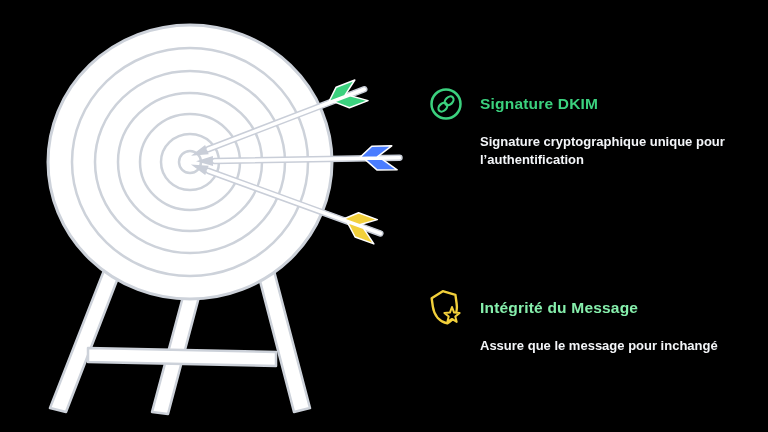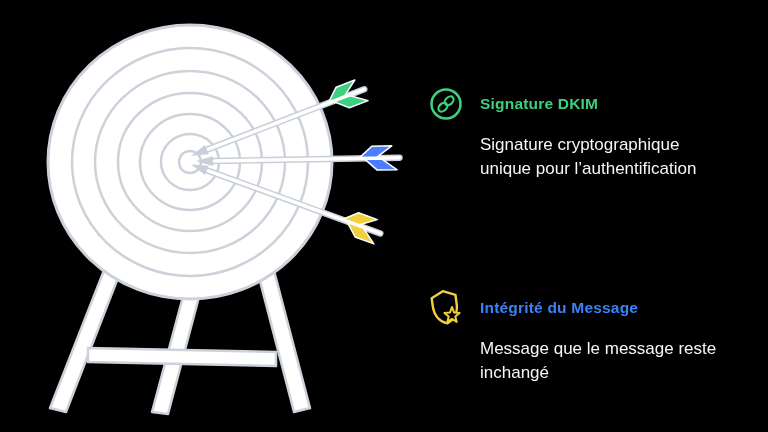--- a/index.html
+++ b/index.html
@@ -5,21 +5,21 @@
   * { margin:0; padding:0; box-sizing:border-box; }
   html,body { width:768px; height:432px; }
   body { background:#000; font-family:"Liberation Sans", sans-serif; overflow:hidden; }
   .stage { position:relative; width:768px; height:432px; background:#000; }
   .illustration { position:absolute; left:0; top:0; }
   .feature { position:absolute; left:428px; width:305px; }
   .feature-head { display:flex; align-items:center; gap:16px; }
   .icon { width:36px; height:40px; display:flex; align-items:center; justify-content:center; flex:0 0 36px; }
   .icon svg { display:block; }
   .feature-title { font-size:15.5px; font-weight:bold; letter-spacing:0.2px; }
-  .feature-desc { margin:9px 0 0 52px; width:252px; font-size:17px; line-height:1.42; color:#F4F6F9; }
+  .feature-desc { margin:9px 0 0 52px; width:252px; font-size:13px; line-height:1.42; color:#F4F6F9;font-weight:bold; }
 </style>
 </head>
 <body>
 
 <div class="stage" style="background: rgb(0, 0, 0);">
 
   <svg class="illustration" width="420" height="432" viewBox="0 0 420 432">
 
     <g stroke="#CDD2DA" stroke-width="2.5" fill="#FFFFFF" stroke-linejoin="round">
       <polygon points="112,250 128,252 66,412 50,408"></polygon>
@@ -78,18 +78,18 @@
   <section class="feature" style="top:288px">
     <div class="feature-head">
       <span class="icon" style="color: rgb(242, 208, 59);">
         <svg width="36" height="40" viewBox="0 0 36 40" fill="none" stroke="currentColor" stroke-linecap="round" stroke-linejoin="round">
           <g transform="rotate(-8 17 19)">
             <path d="M17,3 L29,8.5 V17 C29,26.5 24,33 17,35.5 C10,33 5,26.5 5,17 V8.5 Z" stroke-width="2.4"></path>
           </g>
           <polygon points="24,19 26.1,24.6 31.6,24.9 27.3,28.5 28.7,33.9 24,30.9 19.3,33.9 20.7,28.5 16.4,24.9 21.9,24.6" fill="#000000" stroke-width="2"></polygon>
         </svg>
       </span>
-      <h3 class="feature-title" style="color: #3b82f6;">Intégrité du Message</h3>
+      <h3 class="feature-title" style="color: #86efac;">Intégrité du Message</h3>
     </div>
-    <p class="feature-desc">Message que le message reste inchangé</p>
+    <p class="feature-desc">Assure que le message pour inchangé</p>
   </section>
 
 </div>
 
 </body></html>

